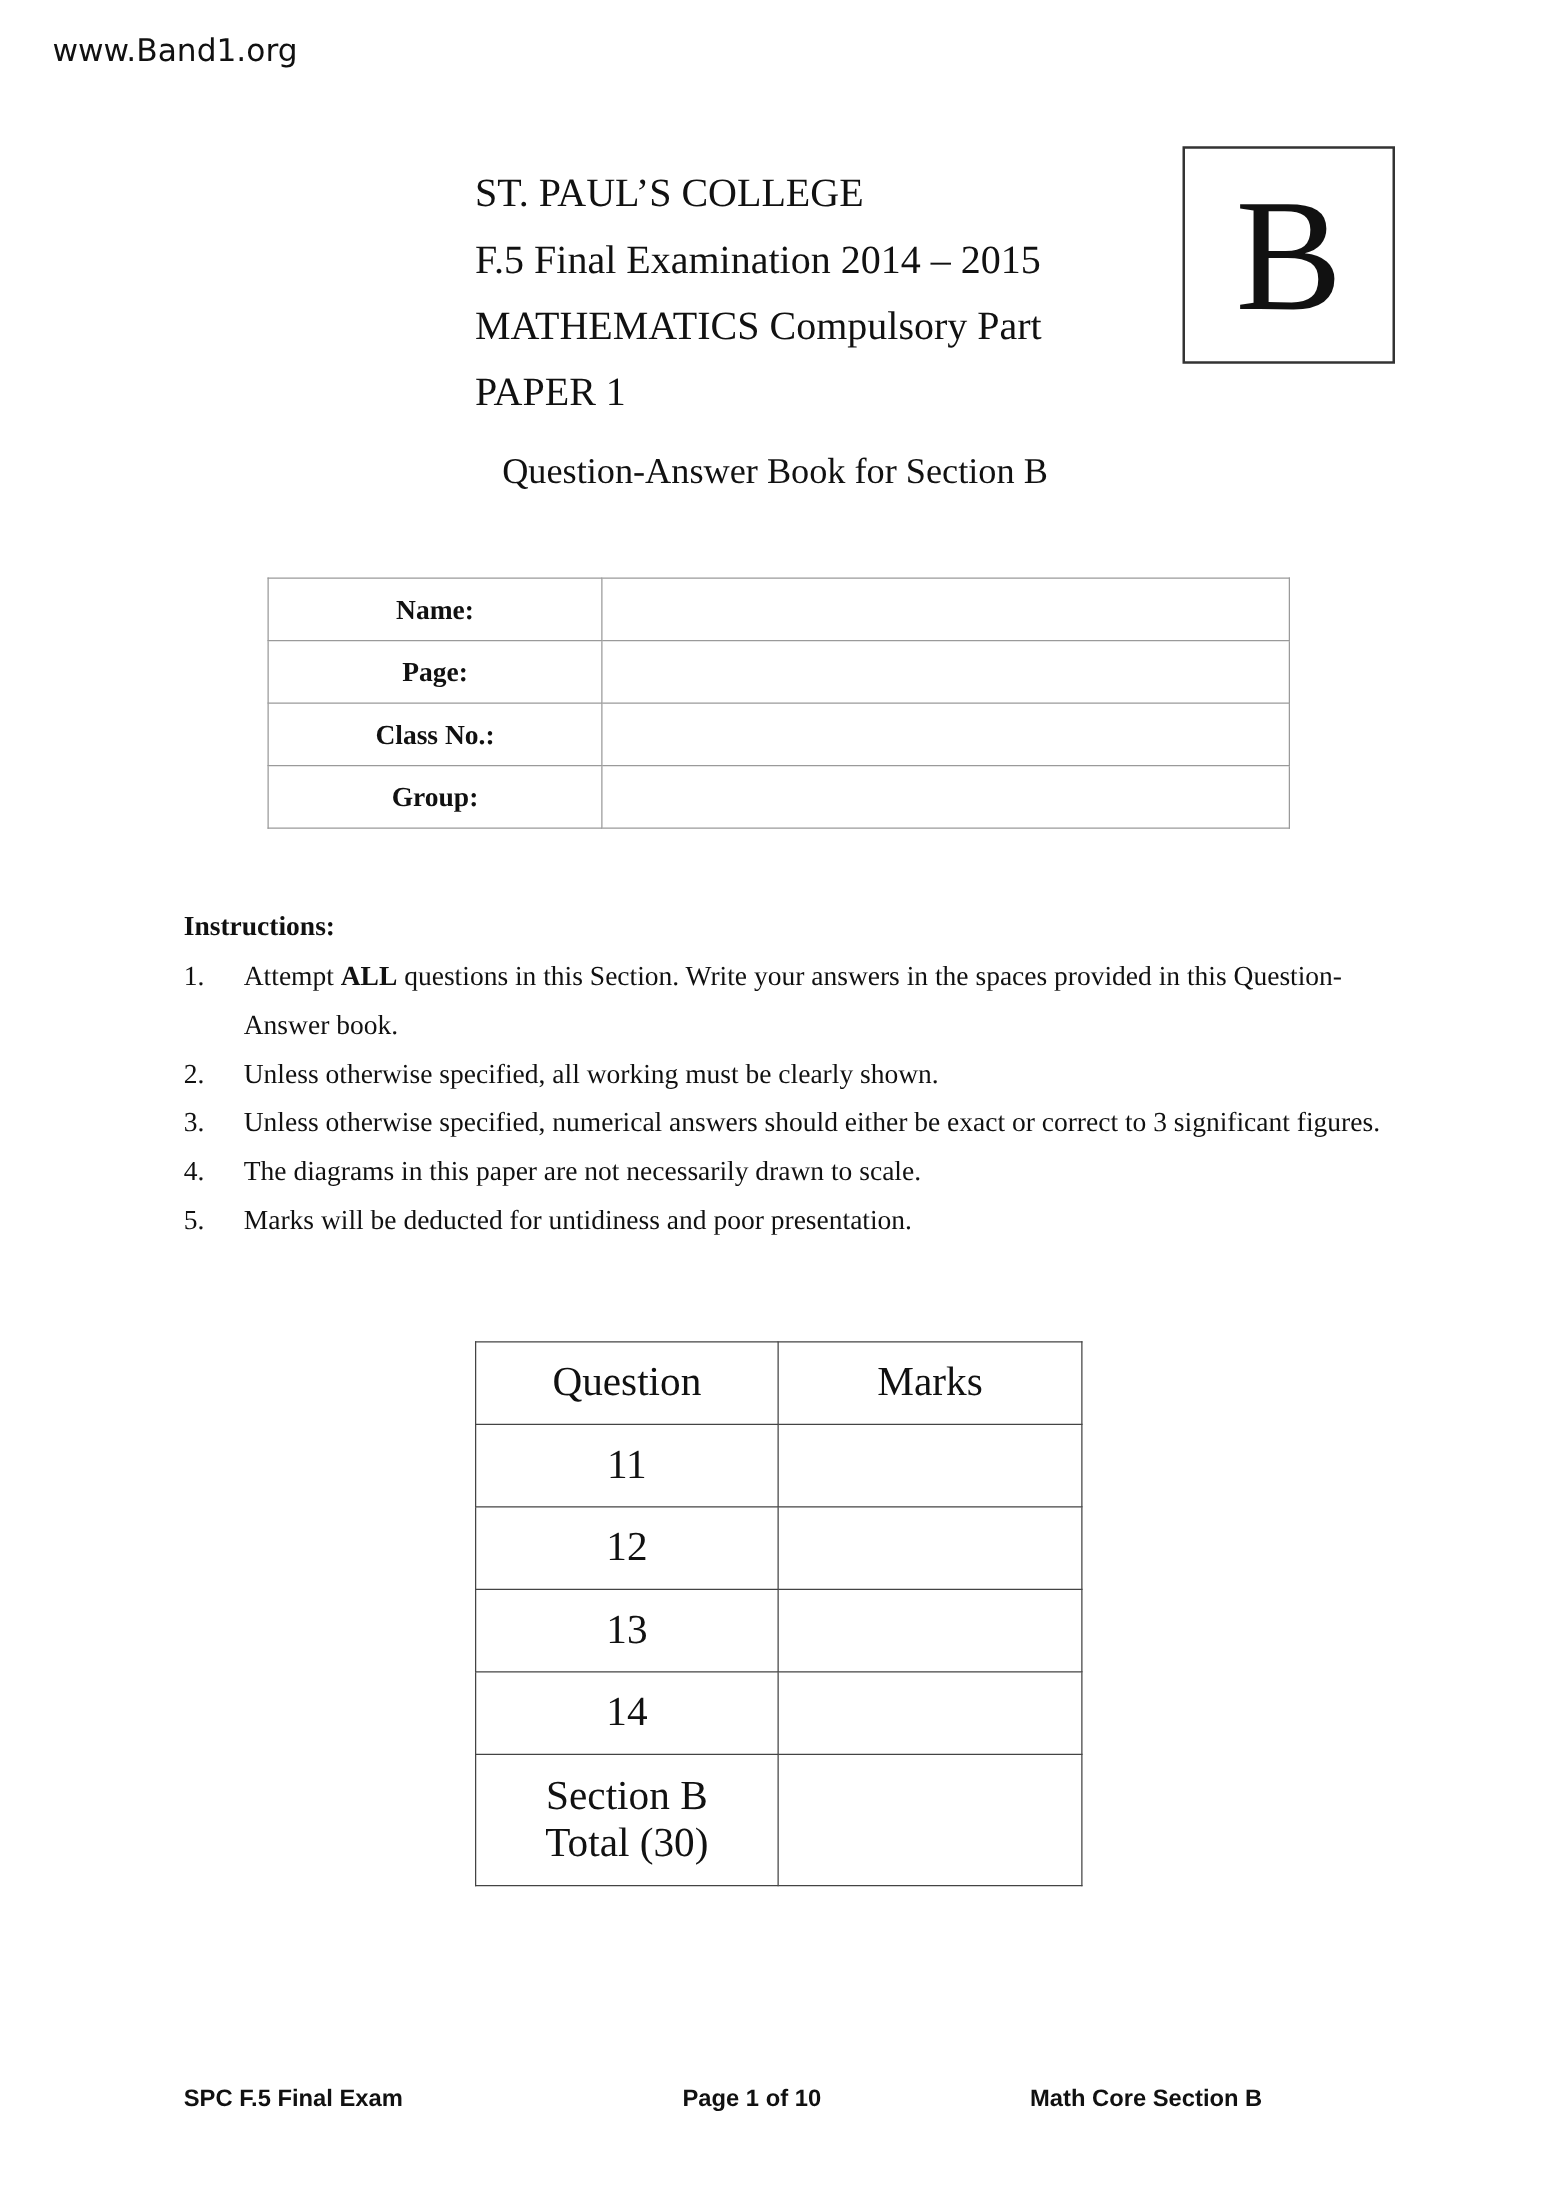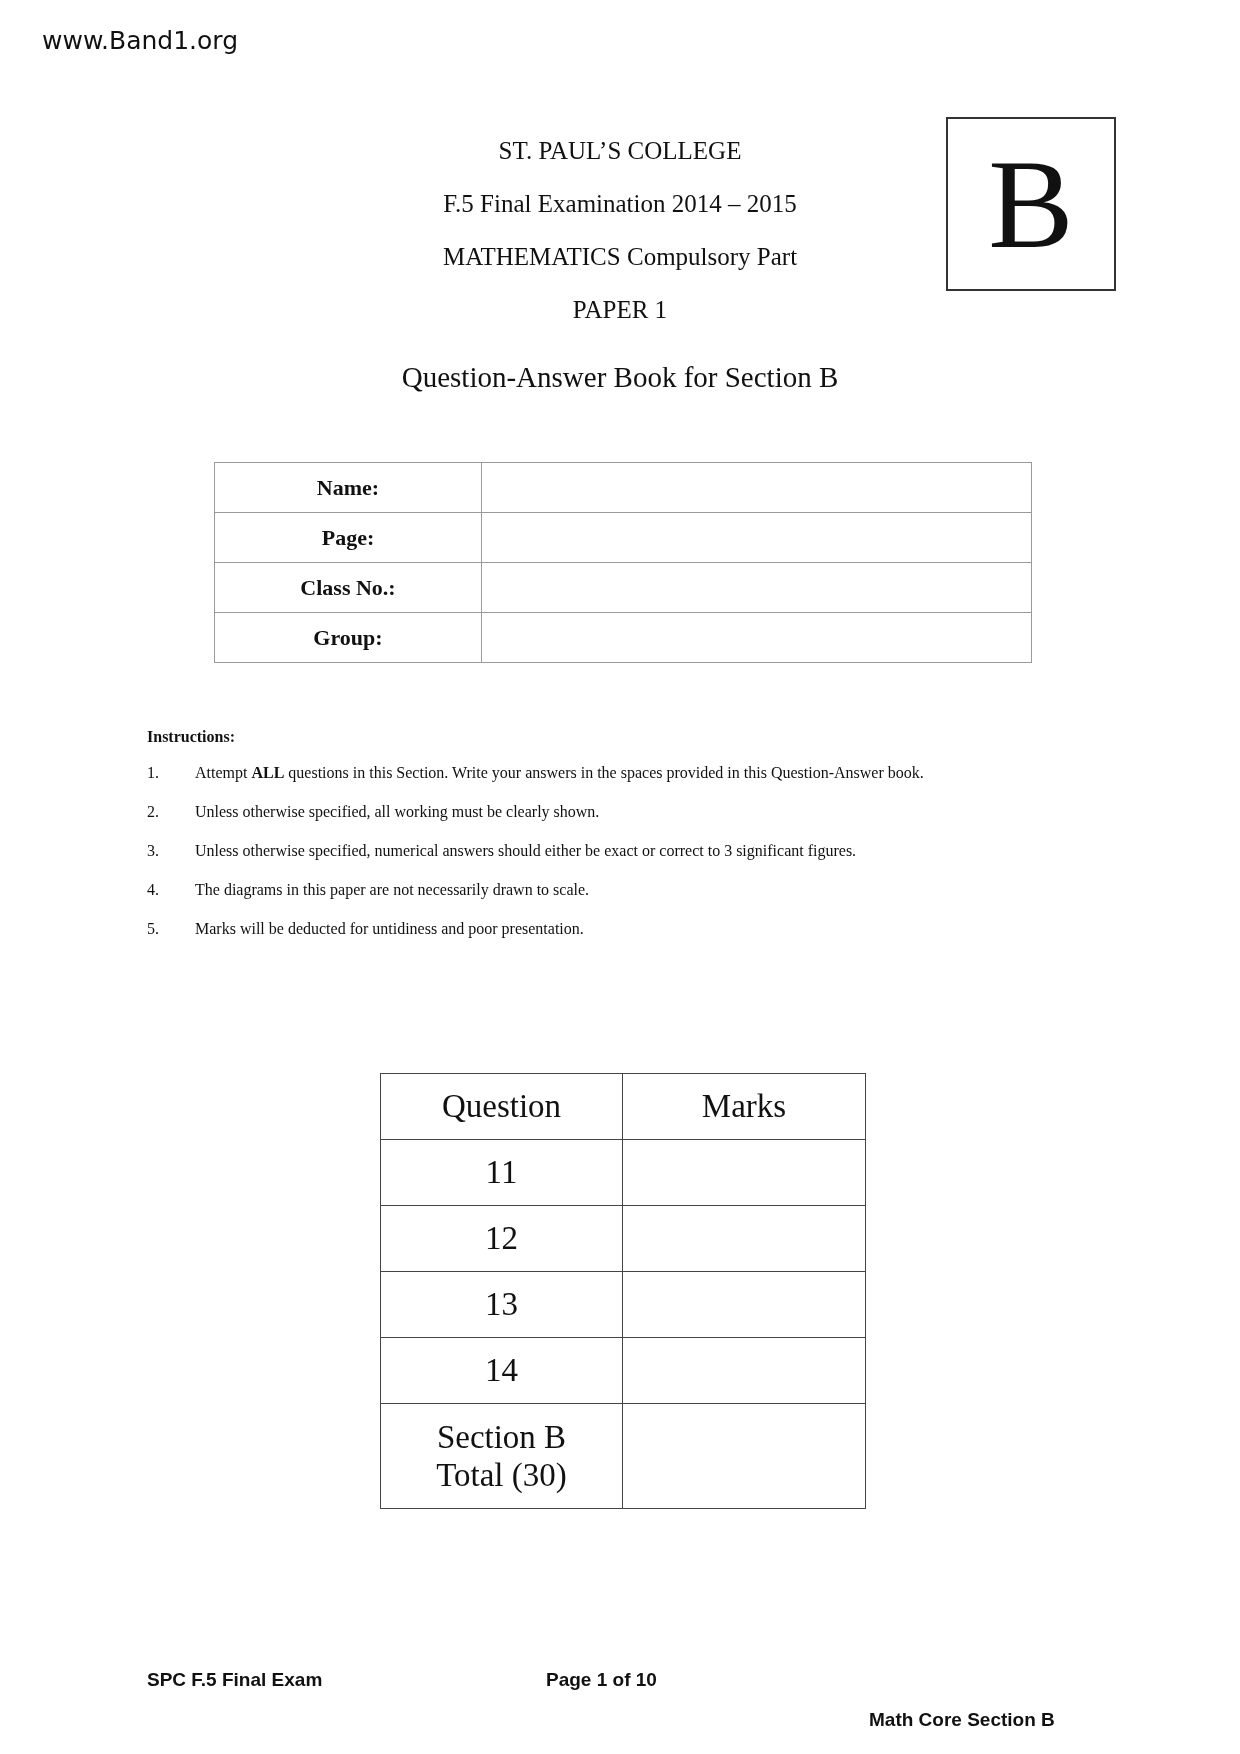--- a/index.html
+++ b/index.html
@@ -1,42 +1,42 @@
 <!DOCTYPE html>
 <html><head>
 <meta charset="utf-8">
 <style>
   html, body { margin: 0; padding: 0; background: #ffffff; }
   body { width: 1240px; height: 1754px; position: relative; overflow: hidden; color: #111; font-family: "Liberation Serif", serif; }
   .watermark { position: absolute; left: 42px; top: 26px; font-family: "DejaVu Sans", sans-serif; font-size: 25px; color: #111; text-align: right; }
-  .hline { position: absolute; left: 380px; width: 480px; text-align: center; font-size: 25px; line-height: 1; }
+  .hline { position: absolute; left: 380px; width: 480px; font-size: 32px; line-height: 1; }
   .h1 { top: 138px; }
   .h2 { top: 191px; }
   .h3 { top: 244px; }
   .h4 { top: 297px; }
   .subtitle { position: absolute; left: 330px; width: 580px; top: 361px; text-align: center; font-size: 29px; }
   .section-box { position: absolute; left: 946px; top: 117px; width: 170px; height: 174px; border: 2px solid #333; box-sizing: border-box; display: flex; align-items: center; justify-content: center; font-size: 128px; line-height: 1; }
   .info-table { position: absolute; left: 214px; top: 462px; width: 818px; border-collapse: collapse; }
   .info-table td { border: 1.5px solid #9a9a9a; height: 49px; padding: 0; }
   .info-table td.lbl { width: 266px; text-align: center; font-weight: bold; font-size: 22px; }
-  .instructions { position: absolute; left: 147px; top: 728px; width: 960px; font-size: 16px; }
+  .instructions { position: absolute; left: 147px; top: 728px; width: 960px; font-size: 22px; }
   .instr-title { font-weight: bold; margin-bottom: 7px; }
   .instr-item { display: flex; line-height: 39px; }
   .instr-num { width: 48px; flex: none; }
   .instr-text { flex: 1; }
   .marks-table { position: absolute; left: 380px; top: 1073px; width: 486px; border-collapse: collapse; font-size: 33px; }
   .marks-table th, .marks-table td { border: 1.5px solid #444; text-align: center; font-weight: normal; padding: 0; }
   .marks-table th { height: 65px; }
   .marks-table td { height: 65px; }
   .marks-table td.total { height: 104px; line-height: 38px; }
   .marks-table .qcol { width: 241px; }
   .footer { position: absolute; top: 1669px; font-family: "Liberation Sans", sans-serif; font-weight: bold; font-size: 19px; }
   .f-left { left: 147px; }
   .f-center { left: 546px; }
-  .f-right { left: 869px; margin-top: 40px; }
+  .f-right { left: 824px; }
 </style>
 </head>
 <body>
 
 <div class="watermark">www.Band1.org</div>
 
 <div class="hline h1">ST. PAUL’S COLLEGE</div>
 <div class="hline h2">F.5 Final Examination 2014 – 2015</div>
 <div class="hline h3">MATHEMATICS Compulsory Part</div>
 <div class="hline h4">PAPER 1</div>

